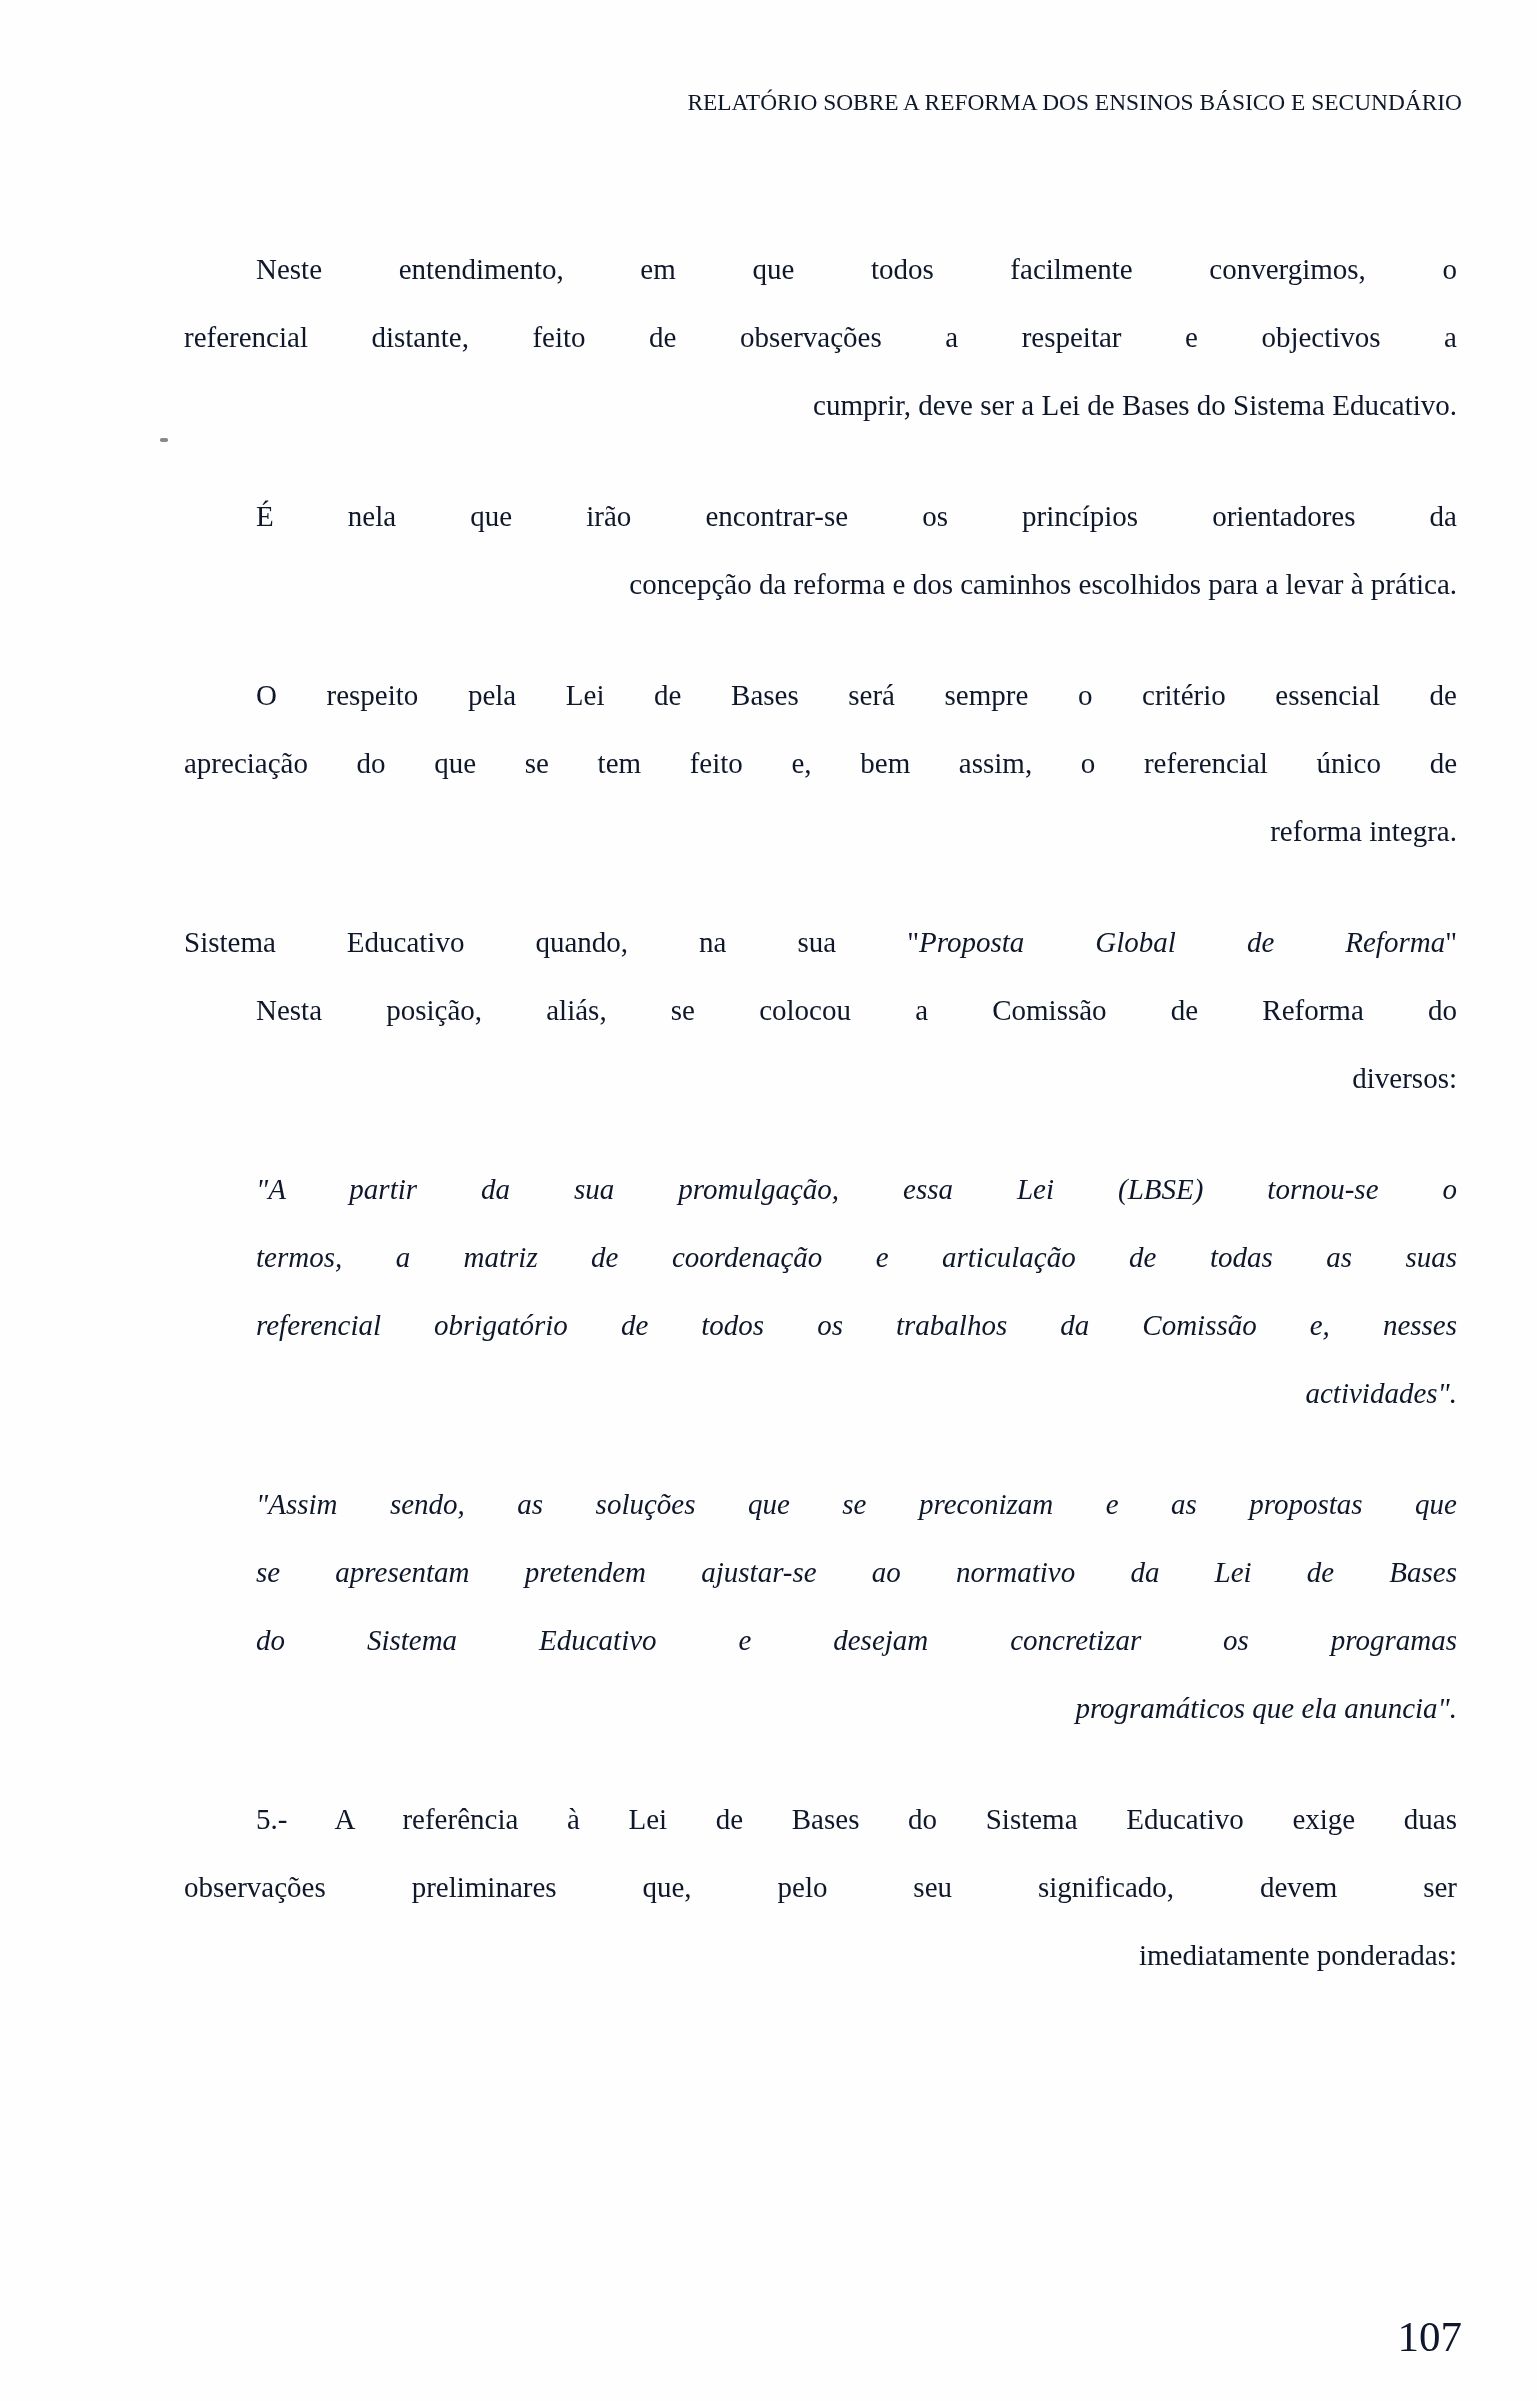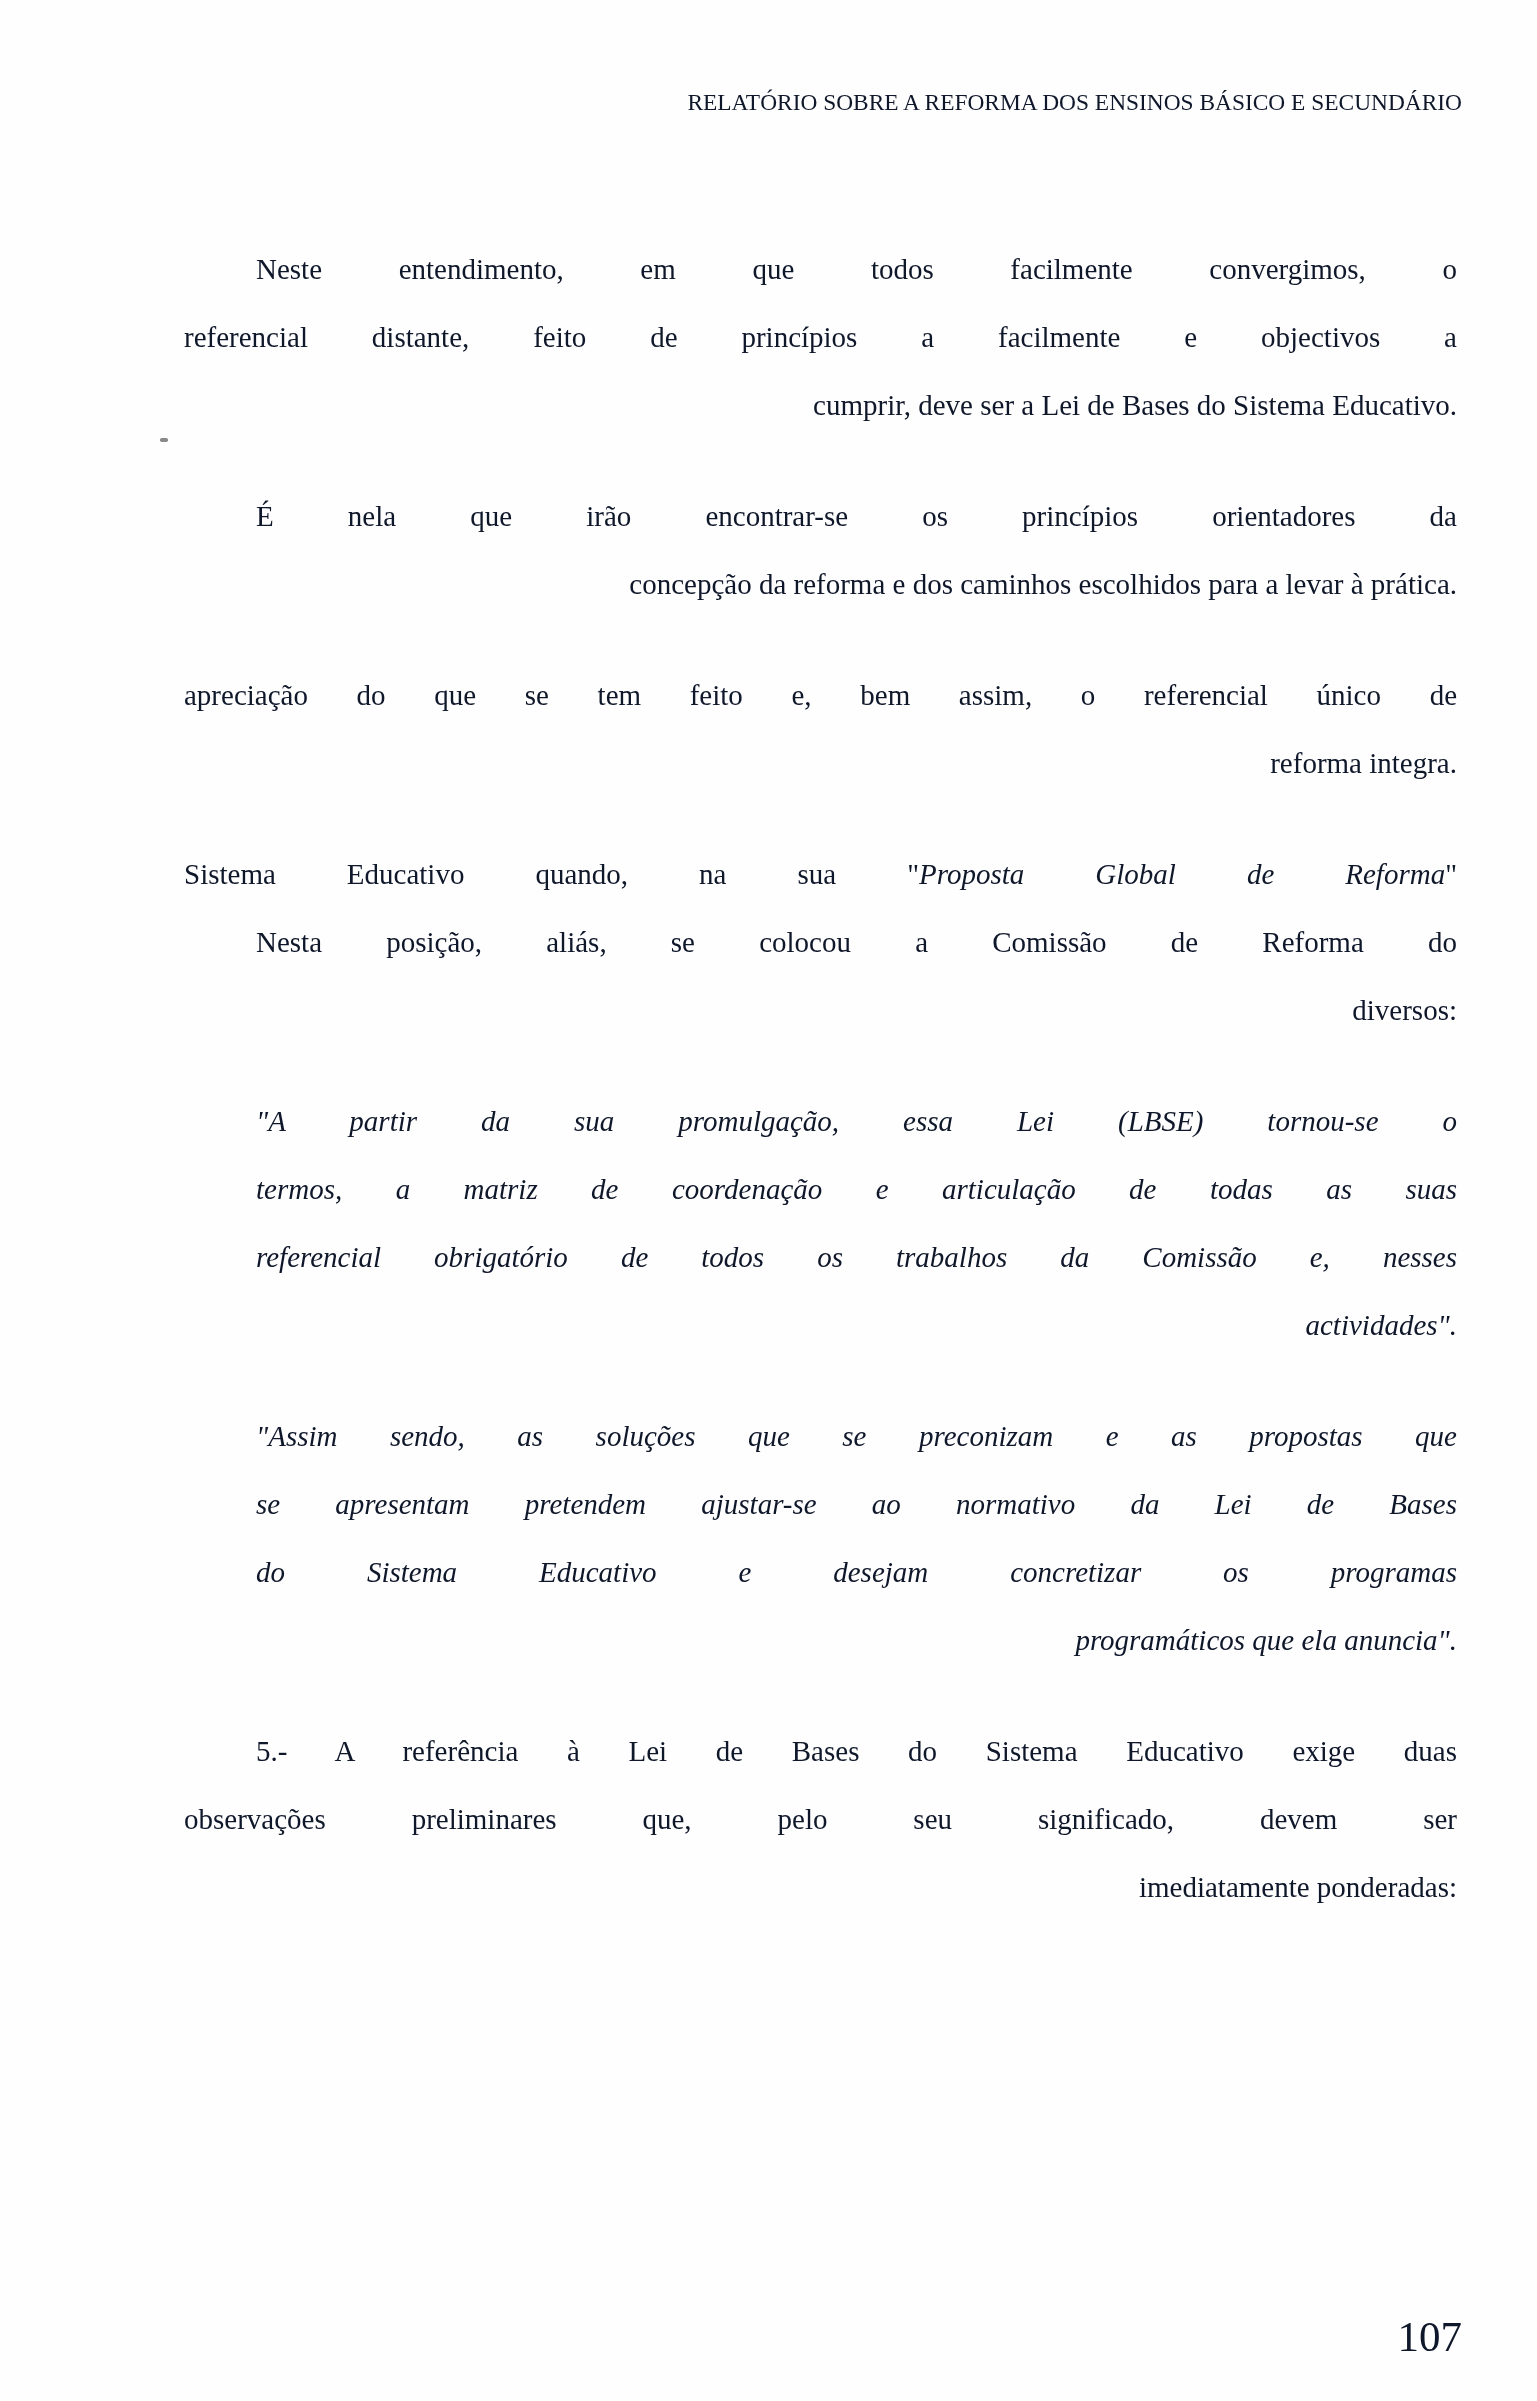--- a/index.html
+++ b/index.html
@@ -69,30 +69,31 @@
 <div class="page">
 
   <div class="running-header">RELATÓRIO SOBRE A REFORMA DOS ENSINOS BÁSICO E SECUNDÁRIO</div>
 
   <div class="speck"></div>
 
   <div class="content">
 
     <div class="block">
       <div class="line j ind">Neste entendimento, em que todos facilmente convergimos, o</div>
-      <div class="line j">referencial distante, feito de princípios a facilmente e objectivos a</div>
+      <div class="line j">referencial distante, feito de observações a respeitar e objectivos a</div>
       <div class="line">cumprir, deve ser a Lei de Bases do Sistema Educativo.</div>
     </div>
 
     <div class="block">
       <div class="line j ind">É nela que irão encontrar-se os princípios orientadores da</div>
       <div class="line">concepção da reforma e dos caminhos escolhidos para a levar à prática.</div>
     </div>
 
     <div class="block">
+      <div class="line j ind">O respeito pela Lei de Bases será sempre o critério essencial de</div>
       <div class="line j">apreciação do que se tem feito e, bem assim, o referencial único de</div>
       <div class="line">reforma integra.</div>
     </div>
 
     <div class="block">
       <div class="line j"><span>Sistema Educativo quando, na sua "</span><span class="italic">Proposta Global de Reforma</span><span>"</span></div>
       <div class="line j ind">Nesta posição, aliás, se colocou a Comissão de Reforma do</div>
       <div class="line">diversos:</div>
     </div>
 

